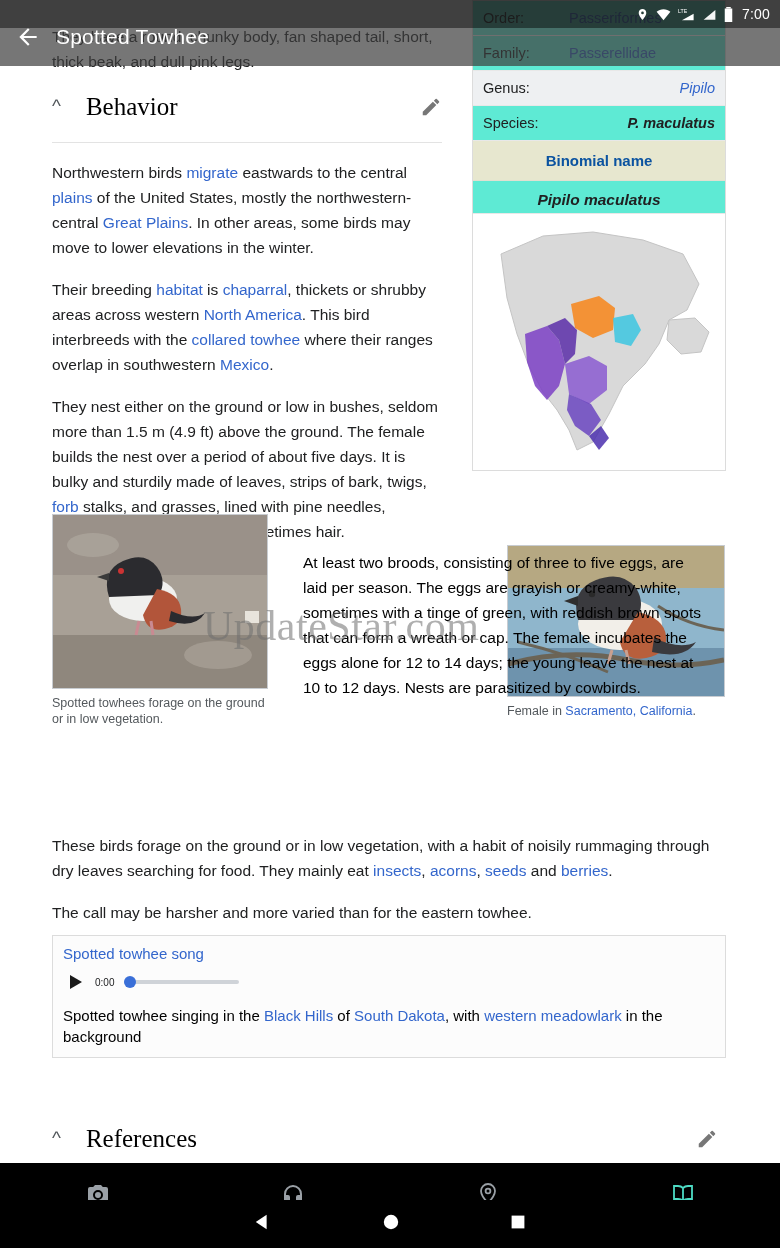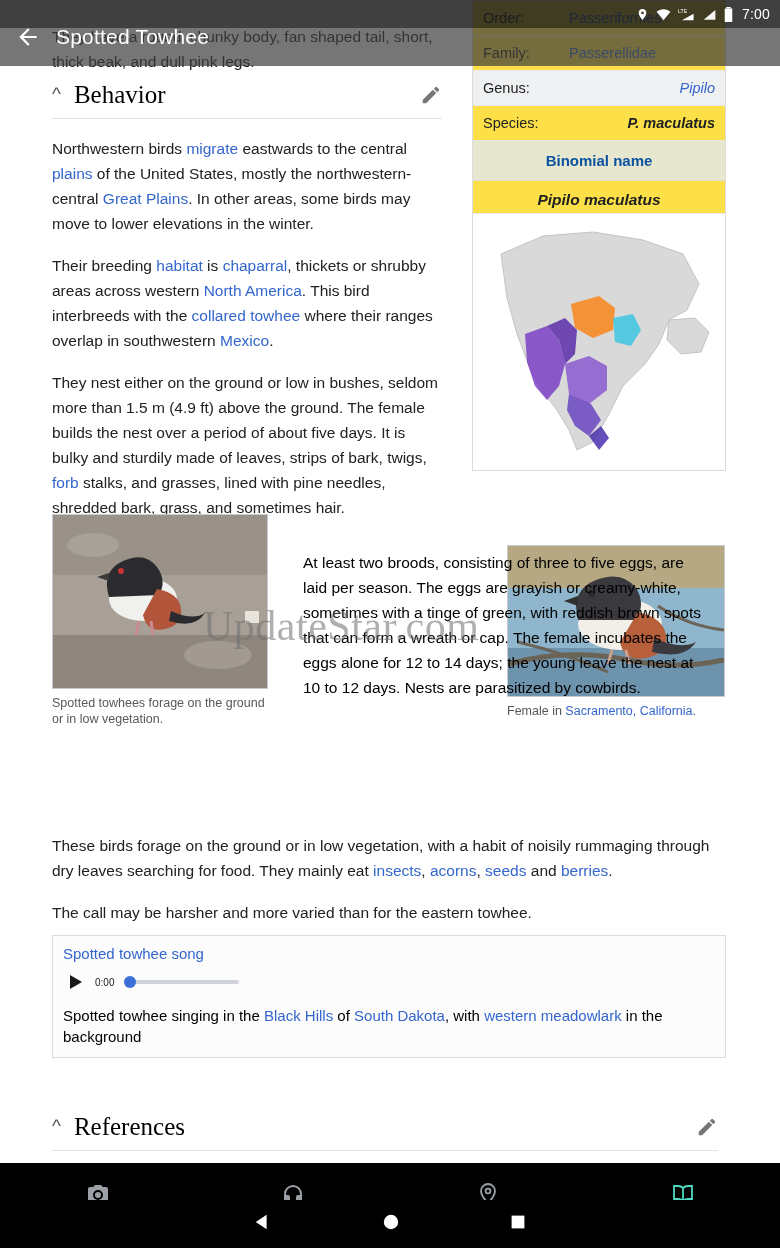--- a/index.html
+++ b/index.html
@@ -80,34 +80,34 @@
   .section-head {
     display: flex; align-items: center;
     border-bottom: 1px solid #e3e3e3;
     padding-bottom: 7px;
   }
   .section-head .chev {
     font-size: 19px; color: #54595d; margin-right: 9px; line-height: 1;
     transform: translateY(-1px);
   }
   .section-head h2 {
-    margin: 4px; font-weight: 400; font-size: 25px; color: #000;
+    margin: 16px; font-weight: 400; font-size: 25px; color: #000;
     font-family: "Liberation Serif", serif;
     flex: 1;
   }
   .pencil { width: 22px; height: 22px; opacity: .75; cursor: pointer; }
 
   p.para { margin: 17px 0 0 0; }
 
   
   .infobox {
     position: absolute;
     left: 472px; top: 0px;
     width: 254px;
-    background: #fde047;
+    background: #5eead4;
     border: 1px solid #dcdcdc;
     font-size: 14.5px;
     color: #202122;
     z-index: 5;
   }
   .ib-row {
     display: flex;
     padding: 9px 10px;
     border-bottom: 1px solid #e8e8e8;
     align-items: baseline;

